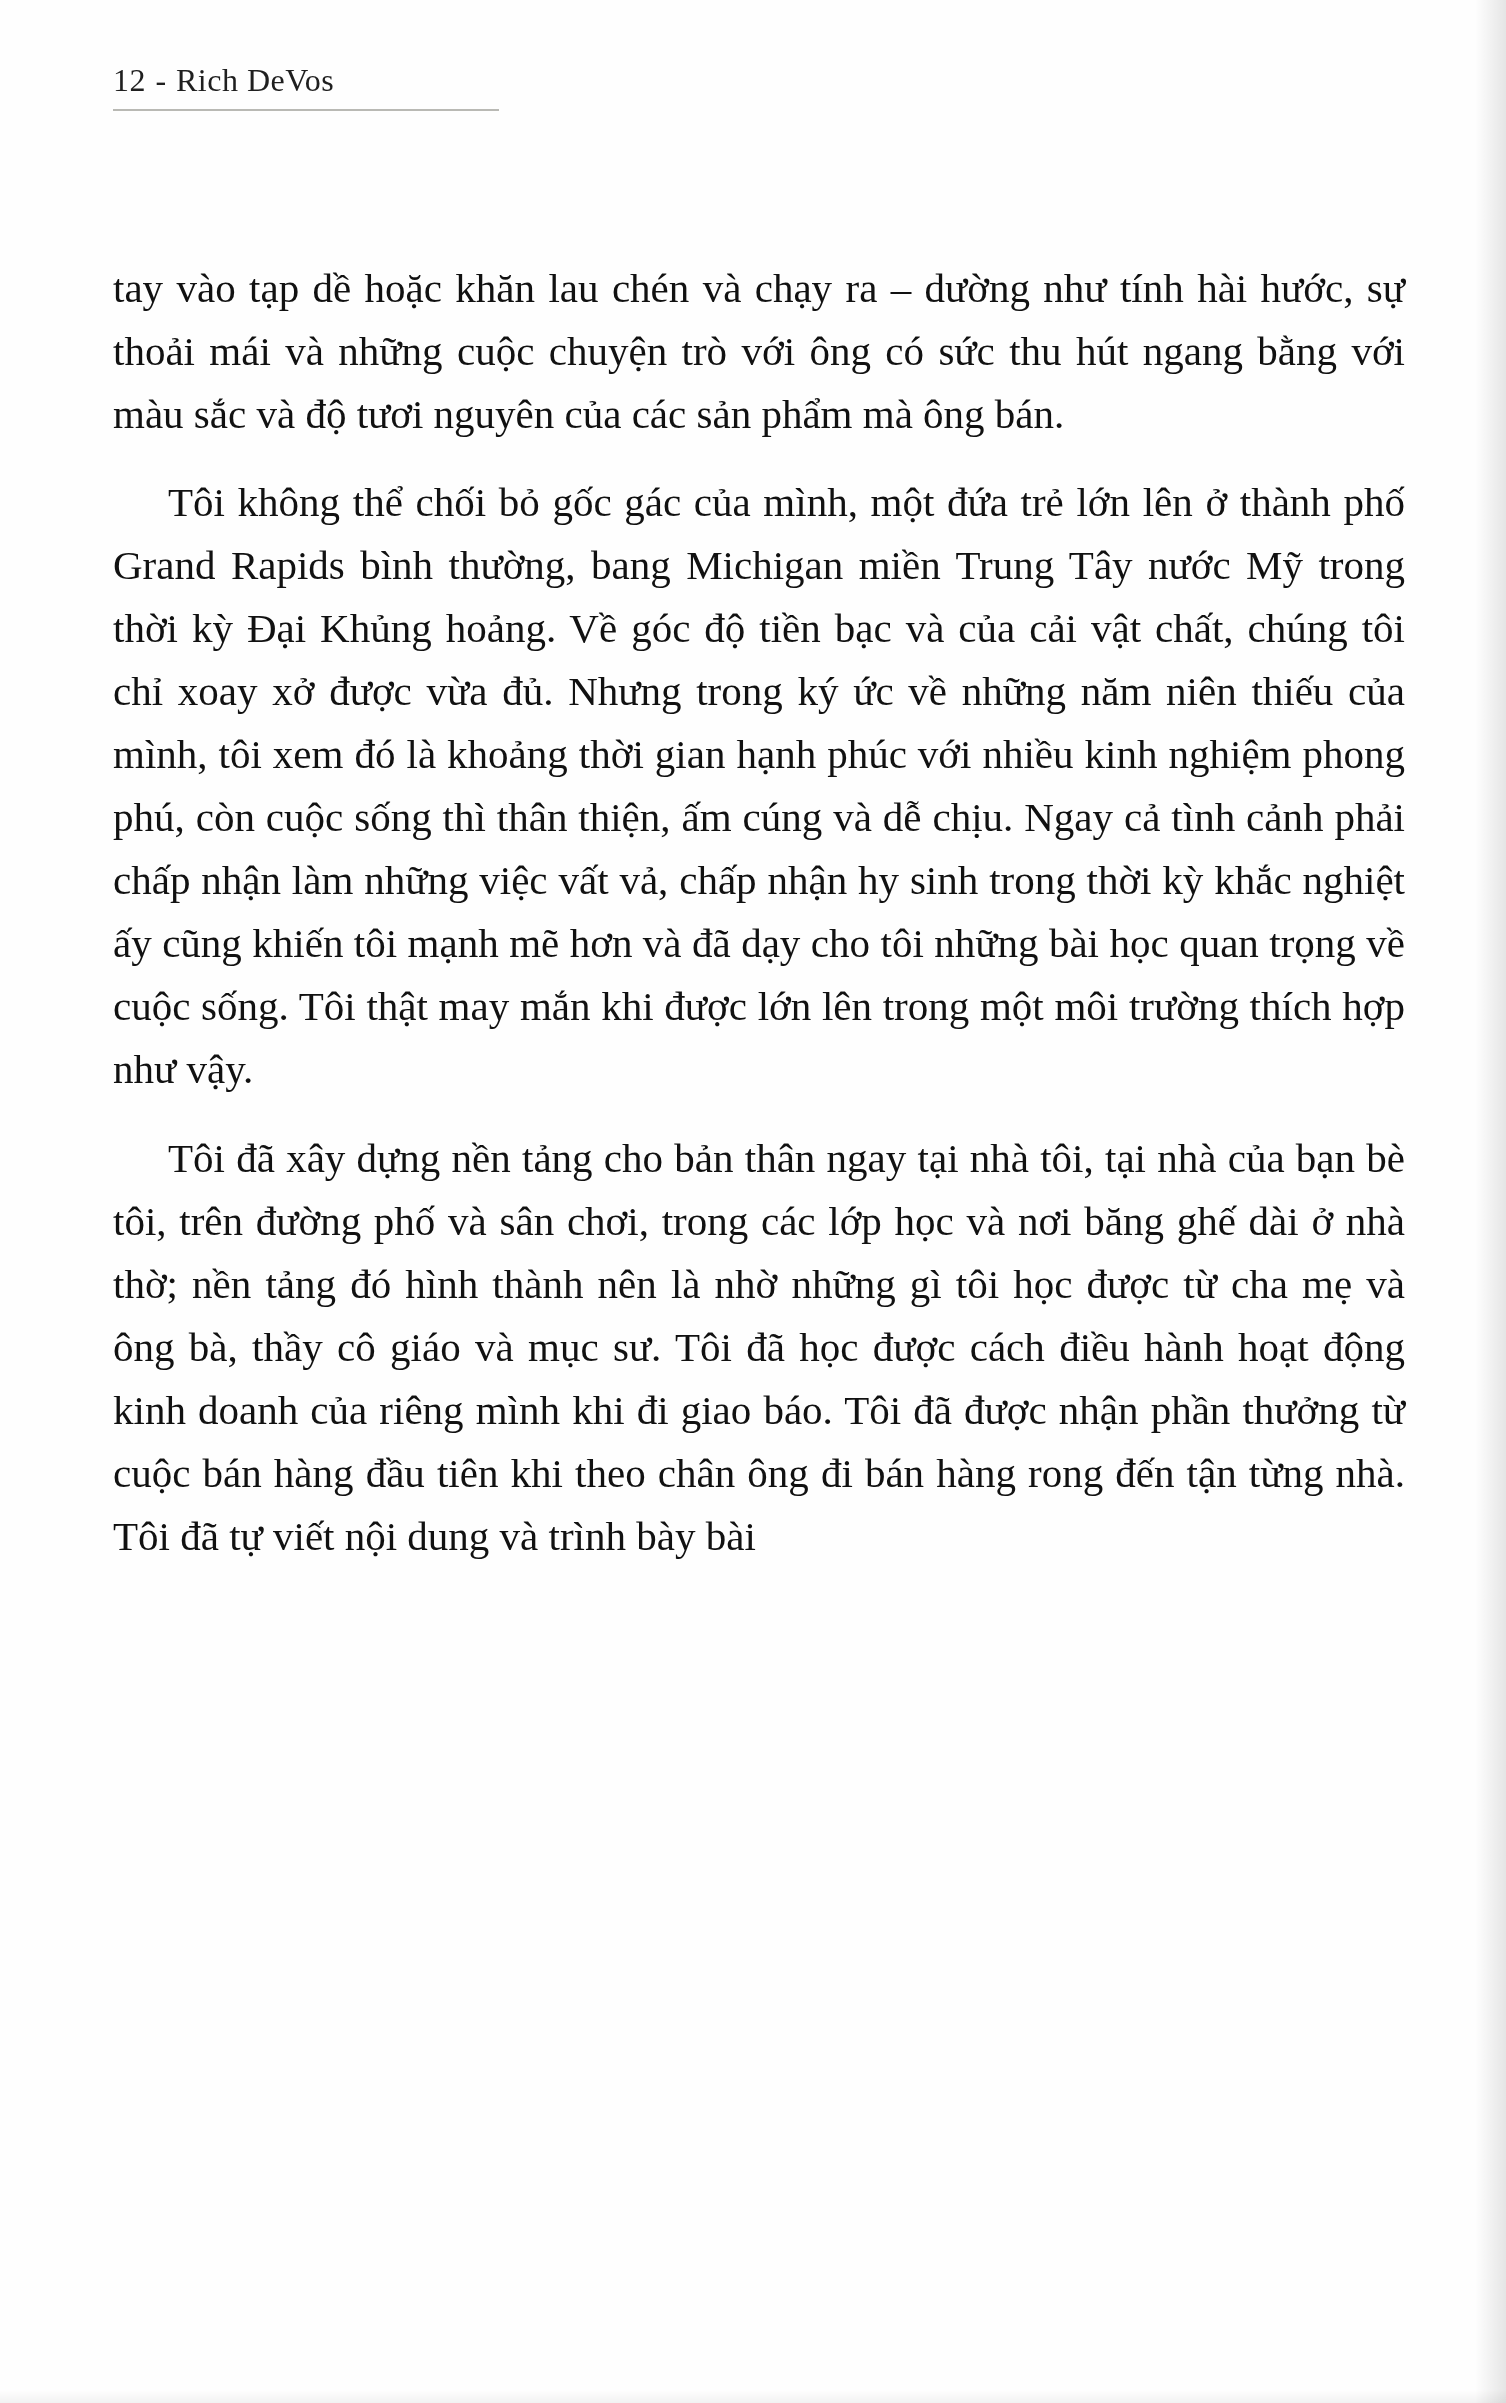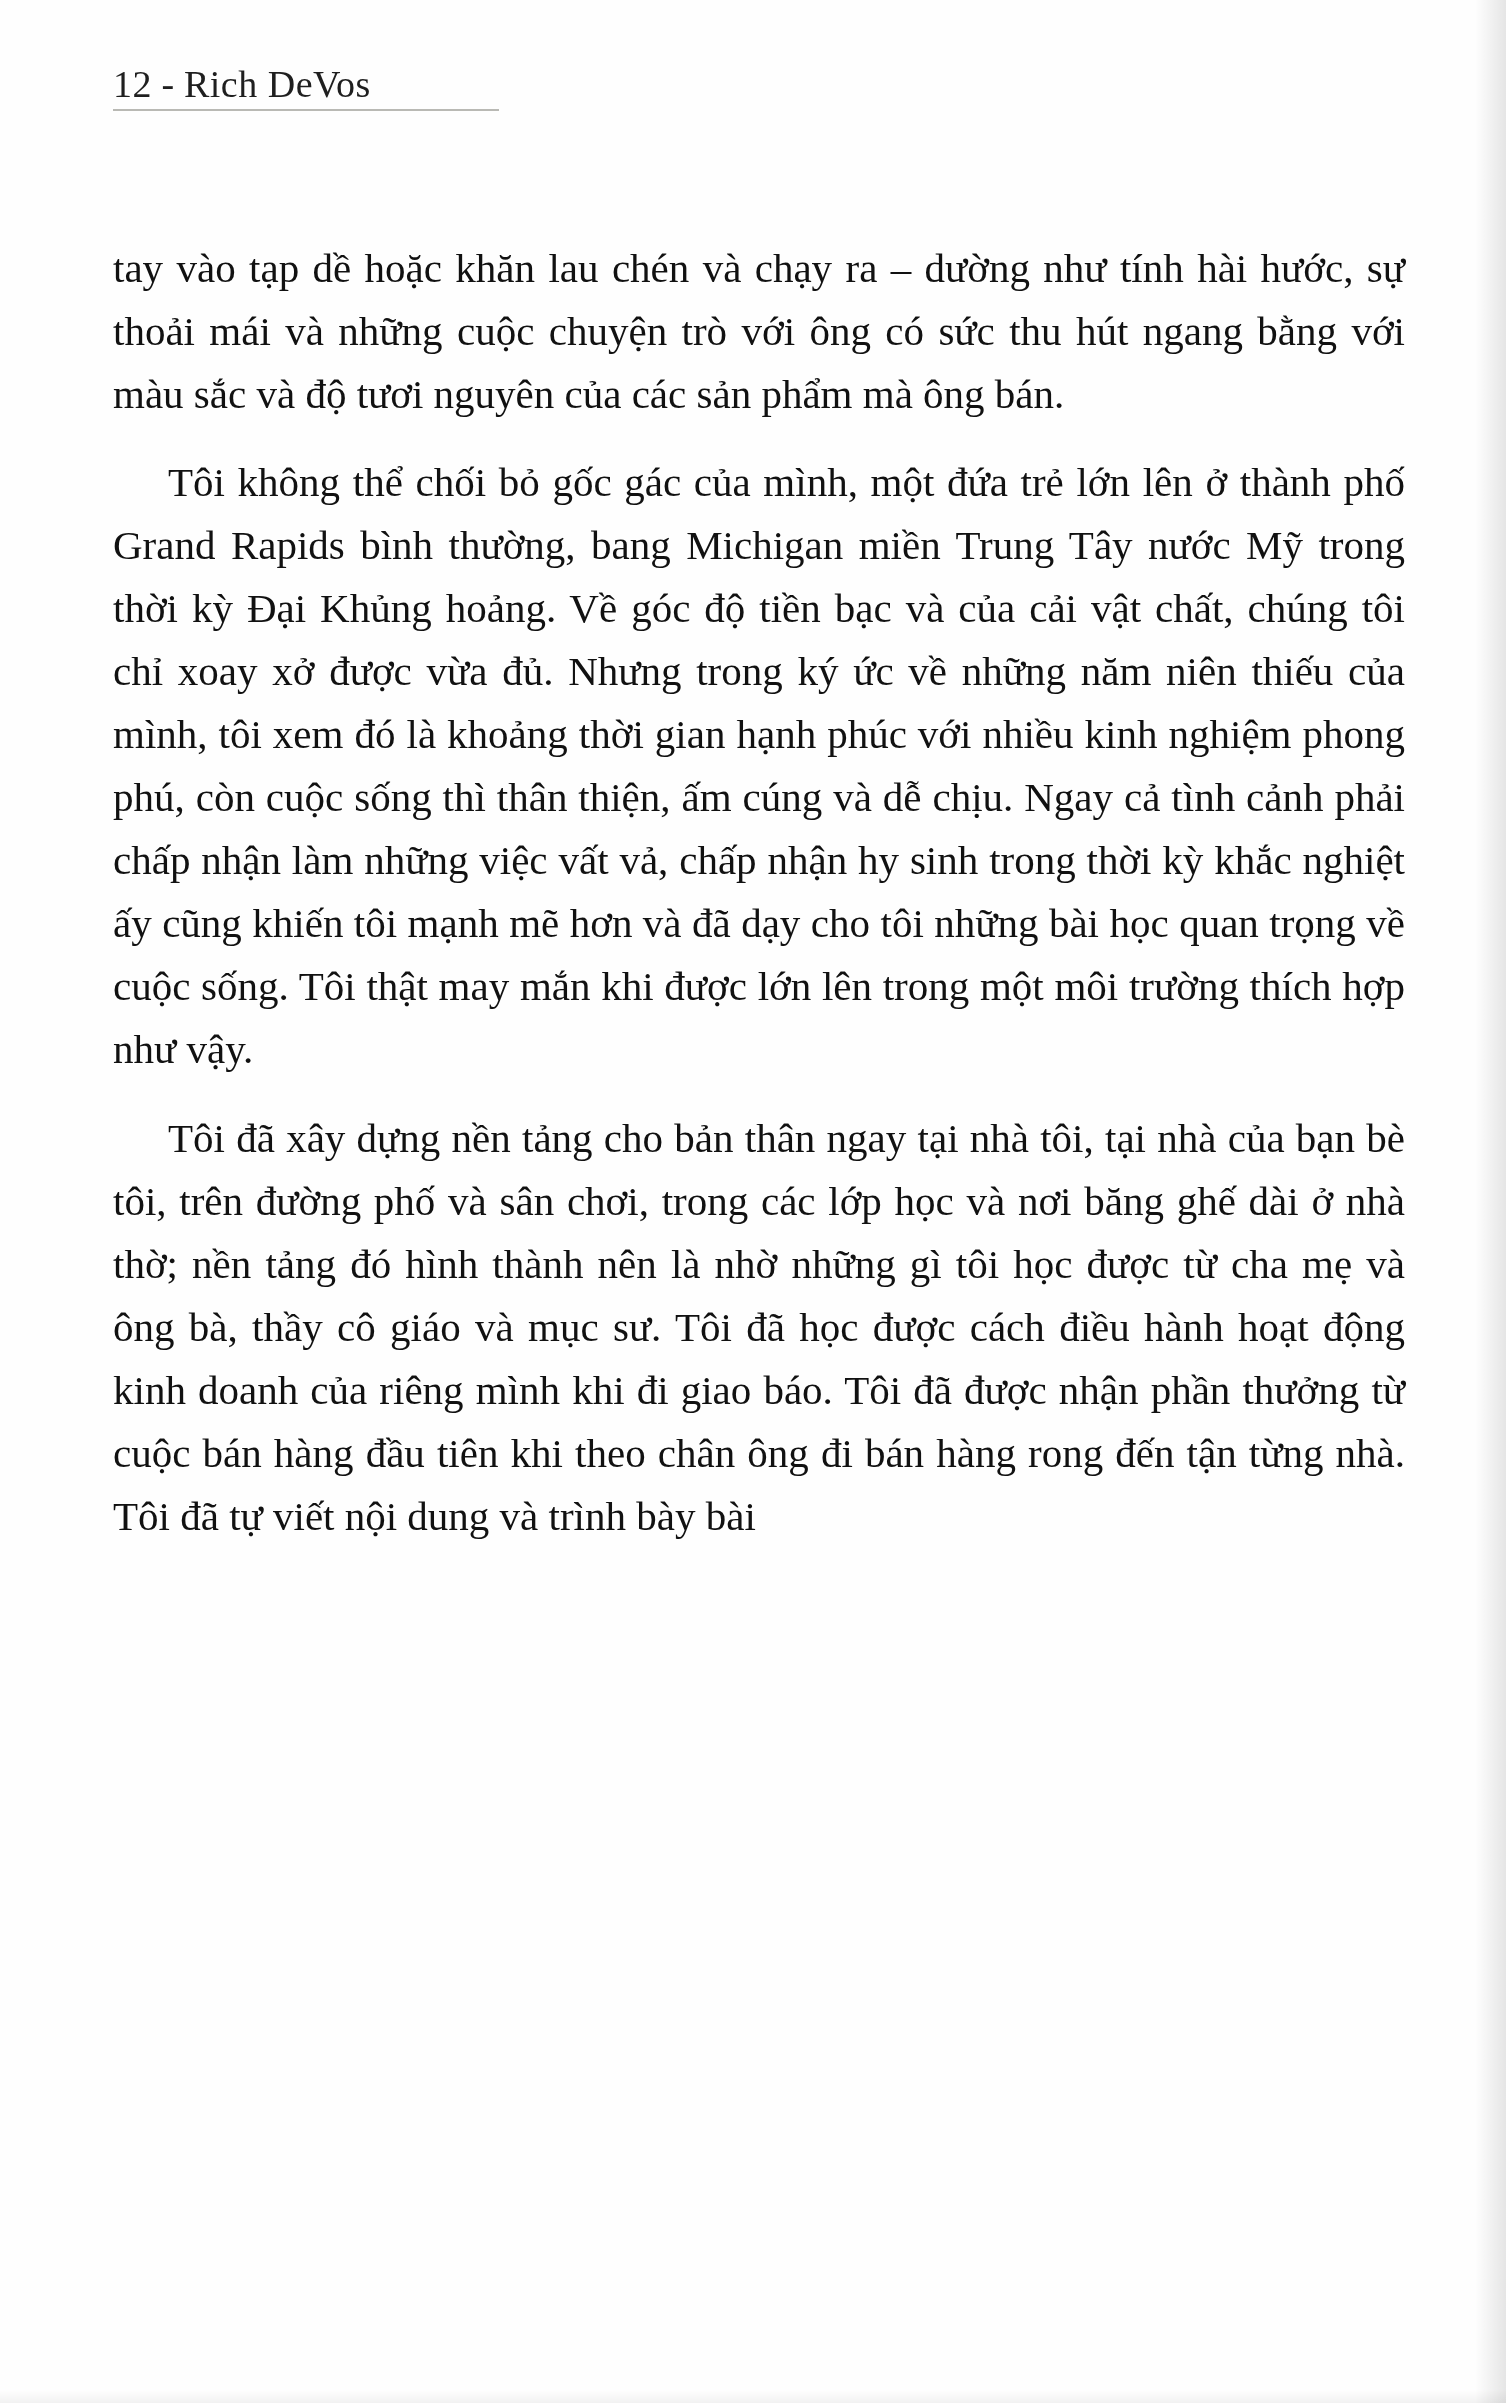--- a/index.html
+++ b/index.html
@@ -13,21 +13,21 @@
   }
   .page {
     position: absolute;
     inset: 0;
     background: #fefefe;
   }
   .running-header {
     position: absolute;
     left: 113px;
     top: 62px;
-    font-size: 38px;
+    font-size: 32px;
     letter-spacing: 0.5px;
     color: #1f1f1f;
     white-space: nowrap;
   }
   .running-header .sep { margin: 0 9.4px; }
   .header-rule {
     position: absolute;
     left: 113px;
     top: 109px;
     width: 386px;
@@ -37,21 +37,21 @@
   .content {
     position: absolute;
     left: 113px;
     top: 237px;
     width: 1292px;
     font-size: 41px;
     line-height: 63px;
     text-align: justify;
     color: #111111;
   }
-  .content p { margin-bottom: 25.4px; }
+  .content p { margin-bottom: 25.4px; margin-top: 20px; }
   .content p.indent { text-indent: 55px; }
   .edge-shadow-right {
     position: absolute;
     top: 0;
     right: 0;
     width: 32px;
     height: 100%;
     background: linear-gradient(to right, rgba(0,0,0,0) 0%, rgba(0,0,0,0.10) 100%);
     pointer-events: none;
   }

